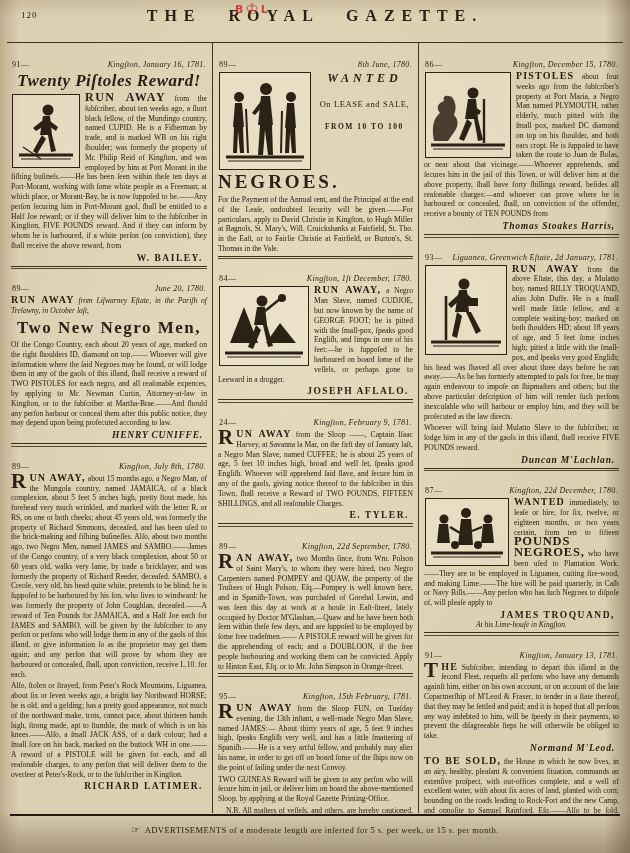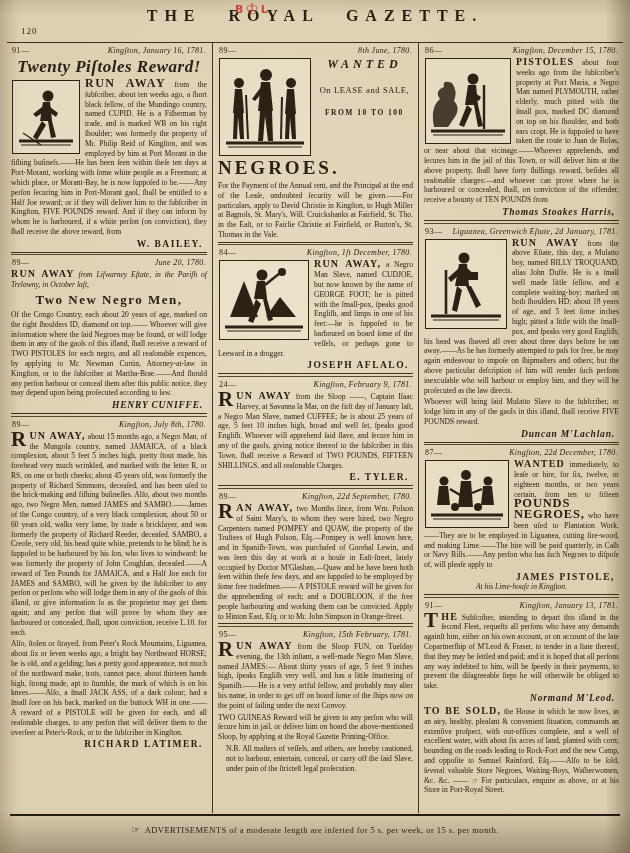--- a/index.html
+++ b/index.html
@@ -12,43 +12,43 @@
     position:relative; width:630px; height:853px;
     background:
       radial-gradient(ellipse at 45% 40%, rgba(255,250,230,.25), rgba(0,0,0,0) 60%),
       linear-gradient(to right, rgba(120,95,60,.30) 0, rgba(0,0,0,0) 3%, rgba(0,0,0,0) 96%, rgba(90,70,45,.45) 100%),
       linear-gradient(to bottom, rgba(120,95,60,.18) 0, rgba(0,0,0,0) 2%, rgba(0,0,0,0) 95%, rgba(80,60,40,.4) 100%),
       #dcd0b2;
     color:#2b2115; box-sizing:border-box; padding:2px 4px 0 4px;
   }
   
   .masthead { position:relative; height:40px; border-bottom:1.6px solid #3d2f1e; margin:0 3px; }
-  .pageno { position:absolute; left:14px; top:24px; font-size:9px; letter-spacing:1px; }
+  .pageno { position:absolute; left:14px; top:8px; font-size:9px; letter-spacing:1px; }
   .gazette-title {
     position:absolute; left:0; right:0; top:5px; text-align:center;
     font-size:16px; font-weight:bold; letter-spacing:7px; word-spacing:16px;
   }
   .stamp {
     position:absolute; left:228px; top:0px; color:#c33a2e; font-weight:bold;
     font-size:11px; display:flex; align-items:center; gap:2px; opacity:.9;
     font-family:"DejaVu Sans",sans-serif;
   }
   .stamp .crown { font-size:15px; line-height:14px; }
   
   .cols { display:flex; height:770px; margin:0 2px; }
   .col { width:33.33%; box-sizing:border-box; padding:2px 5px 0 5px; overflow:hidden; }
   .col + .col { border-left:1.4px solid #43341f; }
   
   .ad { margin-bottom:2px; }
   .sep { border-top:1.2px solid #3d2f1e; border-bottom:.8px solid #5a482e; height:1.6px; margin:2px 0 2px 0; }
-  .ad-head { display:flex; justify-content:space-between; font-size:8px; padding:1px 1px 2px 1px; }
+  .ad-head { display:flex; justify-content:space-between; font-size:8px; padding:1px 1px 2px 1px;margin-top:14px; }
   .ad-ref { letter-spacing:.5px; }
   .ad-dateline { font-style:italic; letter-spacing:.3px; }
   .headline-script { text-align:center; font-style:italic; font-weight:bold; font-size:17px; margin:0 0 2px 0; letter-spacing:.5px; }
-  .headline-big { text-align:center; font-size:13px; font-weight:bold; letter-spacing:1.5px; margin:1px 0 2px 0; }
+  .headline-big { text-align:center; font-size:17px; font-weight:bold; letter-spacing:1.5px; margin:1px 0 2px 0; }
   .wanted-line1 { text-align:center; font-style:italic; font-weight:bold; font-size:12px; letter-spacing:4px; margin:0; }
   .wanted-line2 { text-align:center; font-size:8.5px; letter-spacing:.6px; margin:13px 0; }
   .wanted-line3 { text-align:center; font-size:7.5px; font-weight:bold; letter-spacing:1.5px; margin:1px 0; }
   .negroes { text-align:left; font-size:19px; letter-spacing:3px; font-weight:bold; margin:1px 0 2px 0; }
   .field-negroes { font-size:12.5px; font-weight:bold; letter-spacing:.8px; margin:1px 0; }
   p.body { font-size:7.6px; line-height:9.8px; text-align:justify; margin:0 0 2px 0; }
   .opener { font-size:10px; font-weight:bold; letter-spacing:1.2px; }
   .opener-big { font-size:12px; font-weight:bold; letter-spacing:1.5px; }
   p.dropcap::first-letter { font-size:21px; float:left; line-height:17px; padding:0 2px 0 0; font-weight:bold; }
   .lead-italic { font-style:italic; }
@@ -321,21 +321,21 @@
               <circle cx="27" cy="44" r="4" fill="#2b2115"></circle>
               <circle cx="50" cy="44" r="4" fill="#2b2115"></circle>
               <line x1="5" y1="56" x2="73" y2="56" stroke="#2b2115" stroke-width="1"></line>
             </svg>
           </span>
           <span class="opener">WANTED</span>
           <span>immediately, to leaſe or hire, for ſix, twelve, or eighteen months, or two years certain, from ten to fifteen</span>
           <span class="field-negroes">POUNDS NEGROES,</span>
           <span>who have been uſed to Plantation Work.——They are to be employed in Liguanea, cutting fire-wood, and making Lime.——The hire will be paid quarterly, in Caſh or Navy Bills.——Any perſon who has ſuch Negroes to diſpoſe of, will pleaſe apply to</span>
         </p>
-        <div class="sig">JAMES PISTOLE,</div>
+        <div class="sig">JAMES TROQUAND,</div>
         <div class="sig-note">At his Lime-houſe in Kingſton.</div>
       </article>
 
       <div class="sep"></div>
 
       <article class="ad">
         <div class="ad-head">
           <span class="ad-ref">91—</span>
           <span class="ad-dateline">Kingſton, January 13, 1781.</span>
         </div>

